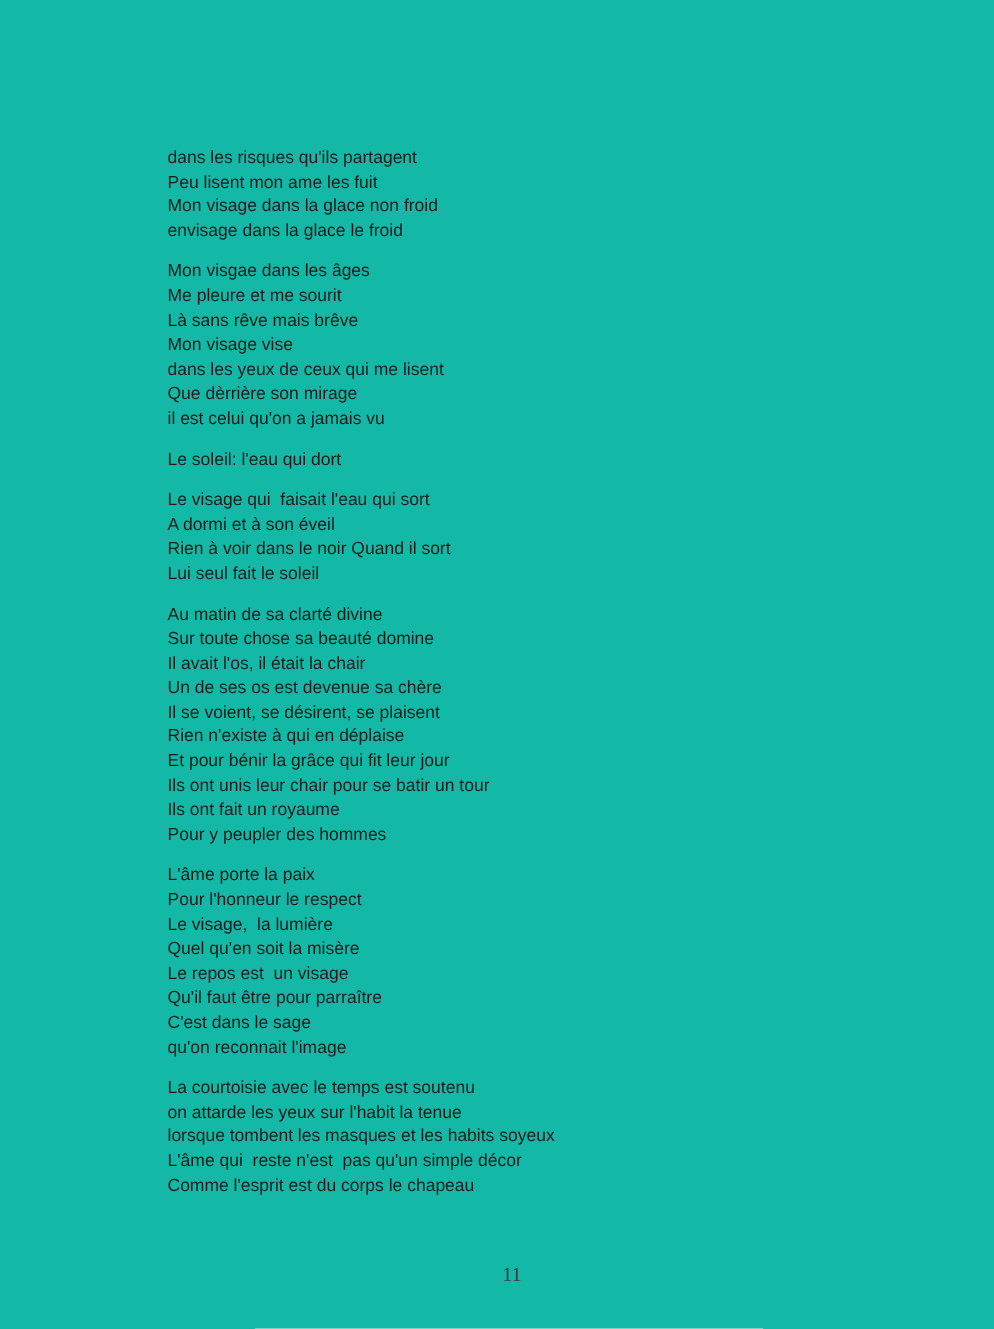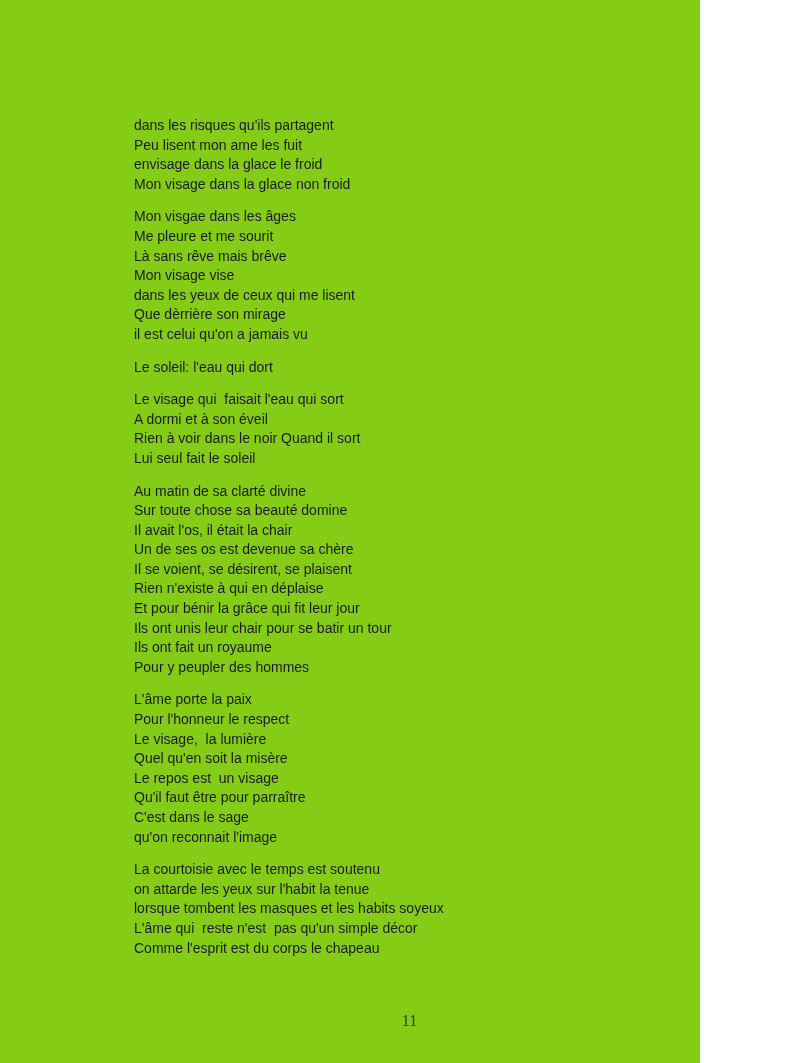--- a/index.html
+++ b/index.html
@@ -2,23 +2,23 @@
 <html><head>
 <meta charset="utf-8">
 <style>
   html, body {
     margin: 0;
     padding: 0;
     background: #ffffff;
   }
   .page {
     position: relative;
-    width: 700px;
+    width: 795px;
     height: 1063px;
-    background: #84cc16;
+    background: #14b8a6;
     overflow: hidden;
     font-family: "Liberation Sans", "DejaVu Sans", sans-serif;
     color: #1b1b1b;
   }
   .content {
     position: absolute;
     left: 134px;
     top: 116px;
     width: 560px;
   }
@@ -54,22 +54,22 @@
 </style>
 </head>
 <body>
 
 <div class="page">
   <div class="content">
 
     <div class="stanza">
       <div class="line">dans les risques qu'ils partagent</div>
       <div class="line">Peu lisent mon ame les fuit</div>
+      <div class="line">Mon visage dans la glace non froid</div>
       <div class="line">envisage dans la glace le froid</div>
-      <div class="line">Mon visage dans la glace non froid</div>
     </div>
 
     <div class="stanza">
       <div class="line">Mon visgae dans les âges</div>
       <div class="line">Me pleure et me sourit</div>
       <div class="line">Là sans rêve mais brêve</div>
       <div class="line">Mon visage vise</div>
       <div class="line">dans les yeux de ceux qui me lisent</div>
       <div class="line">Que dèrrière son mirage</div>
       <div class="line">il est celui qu'on a jamais vu</div>

